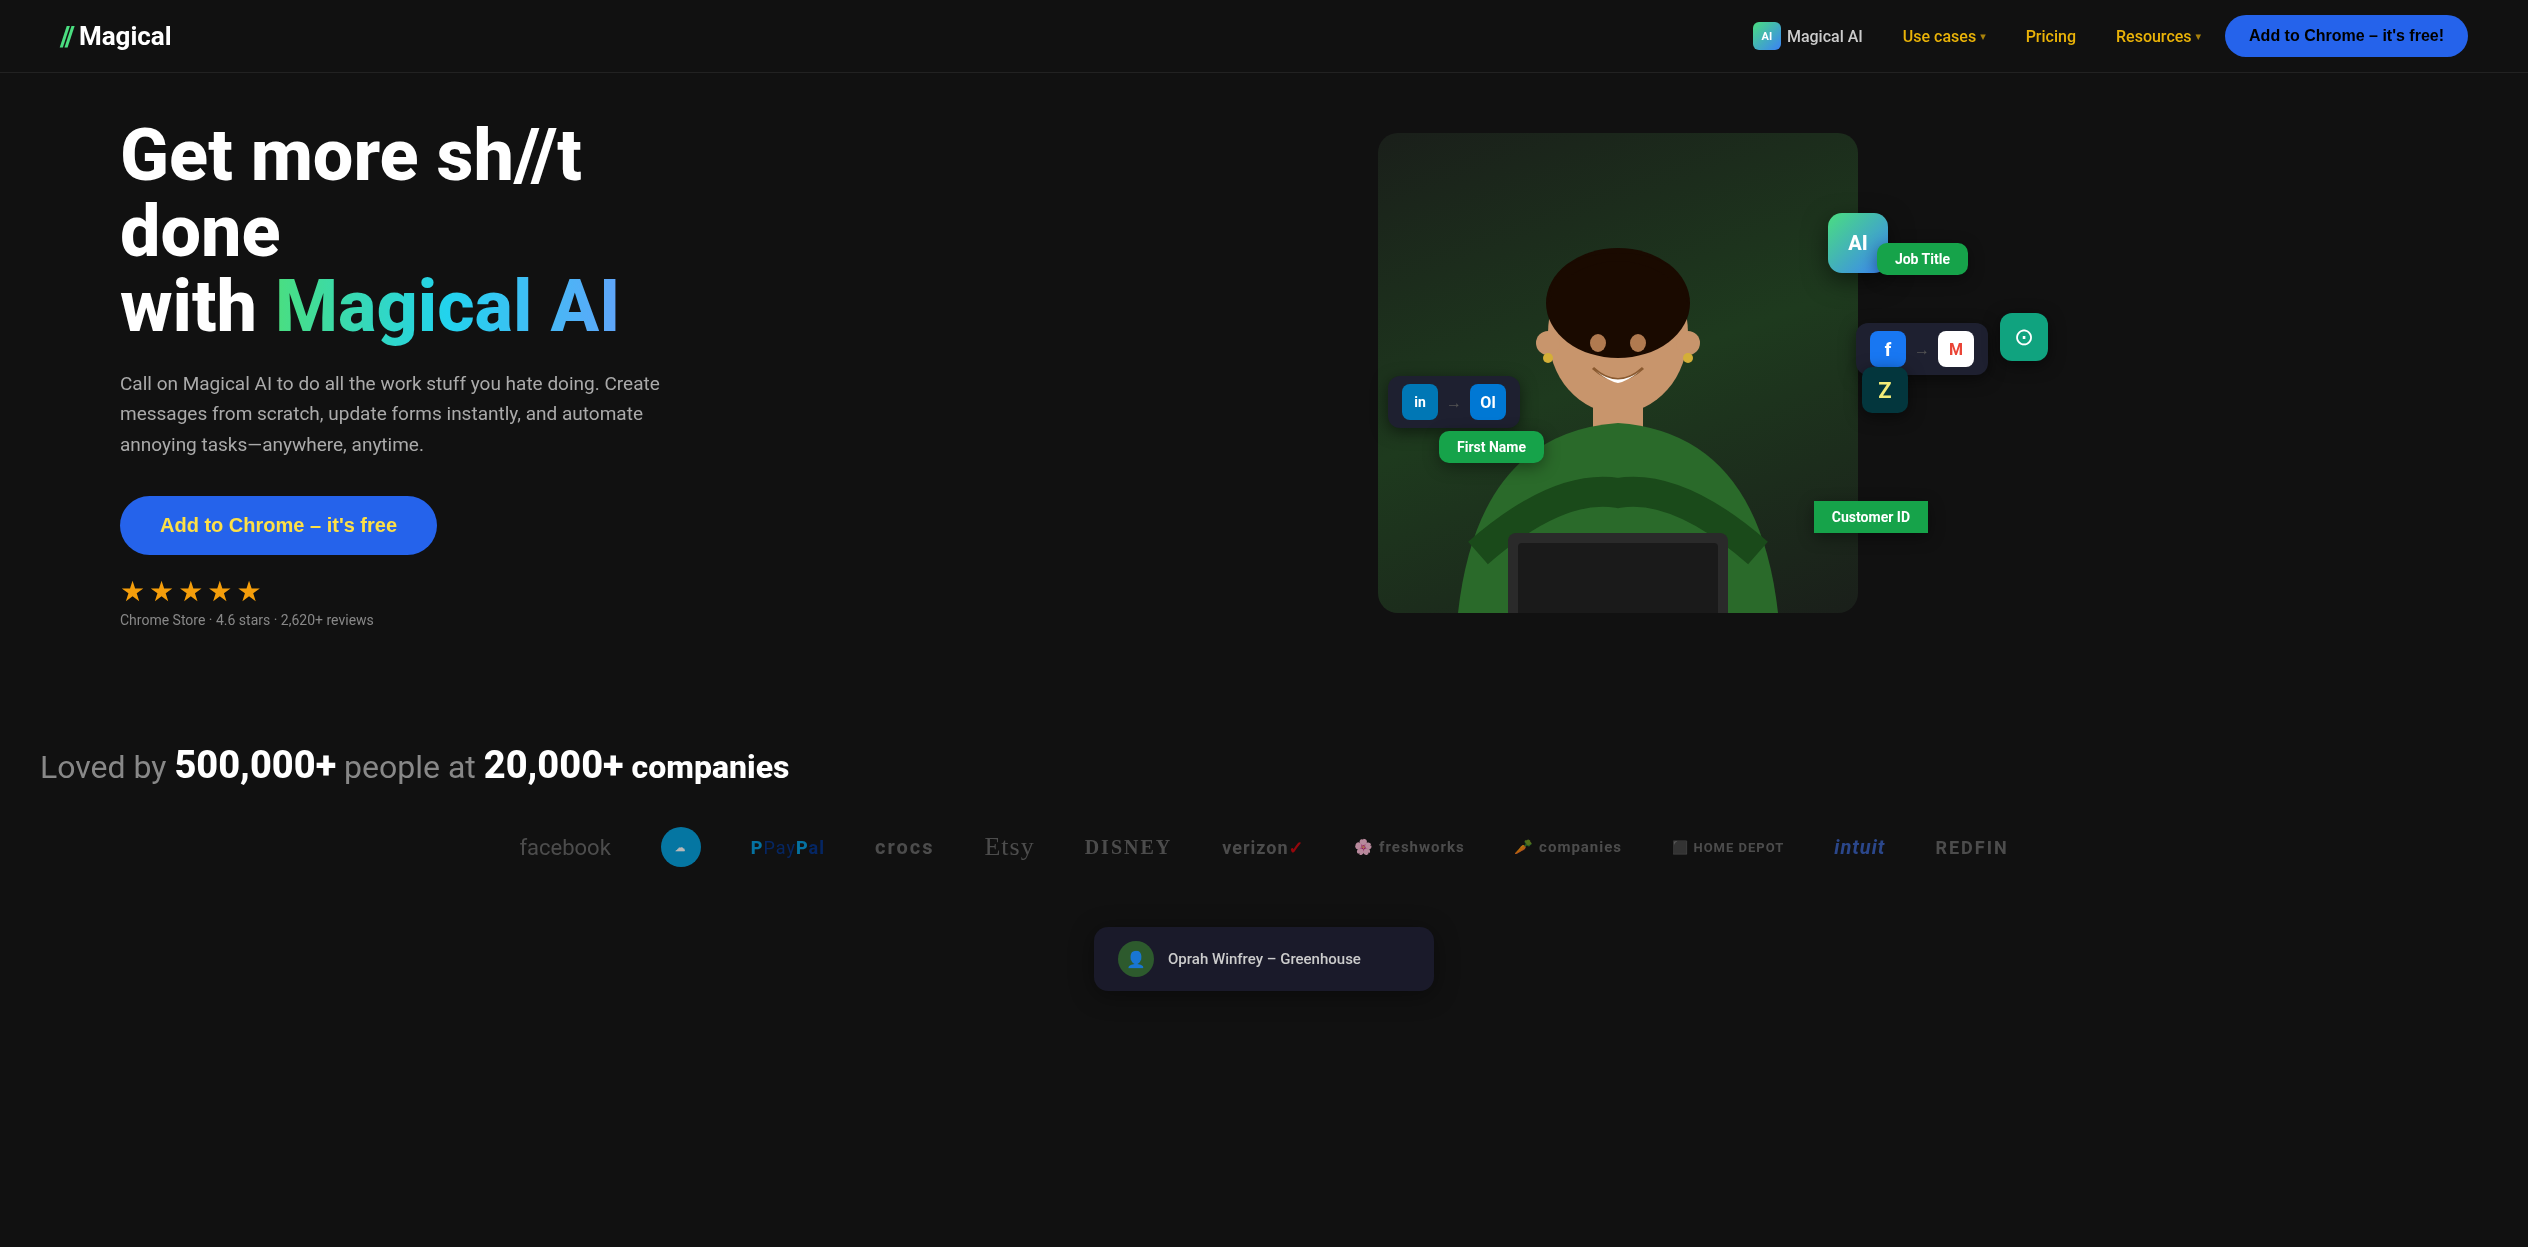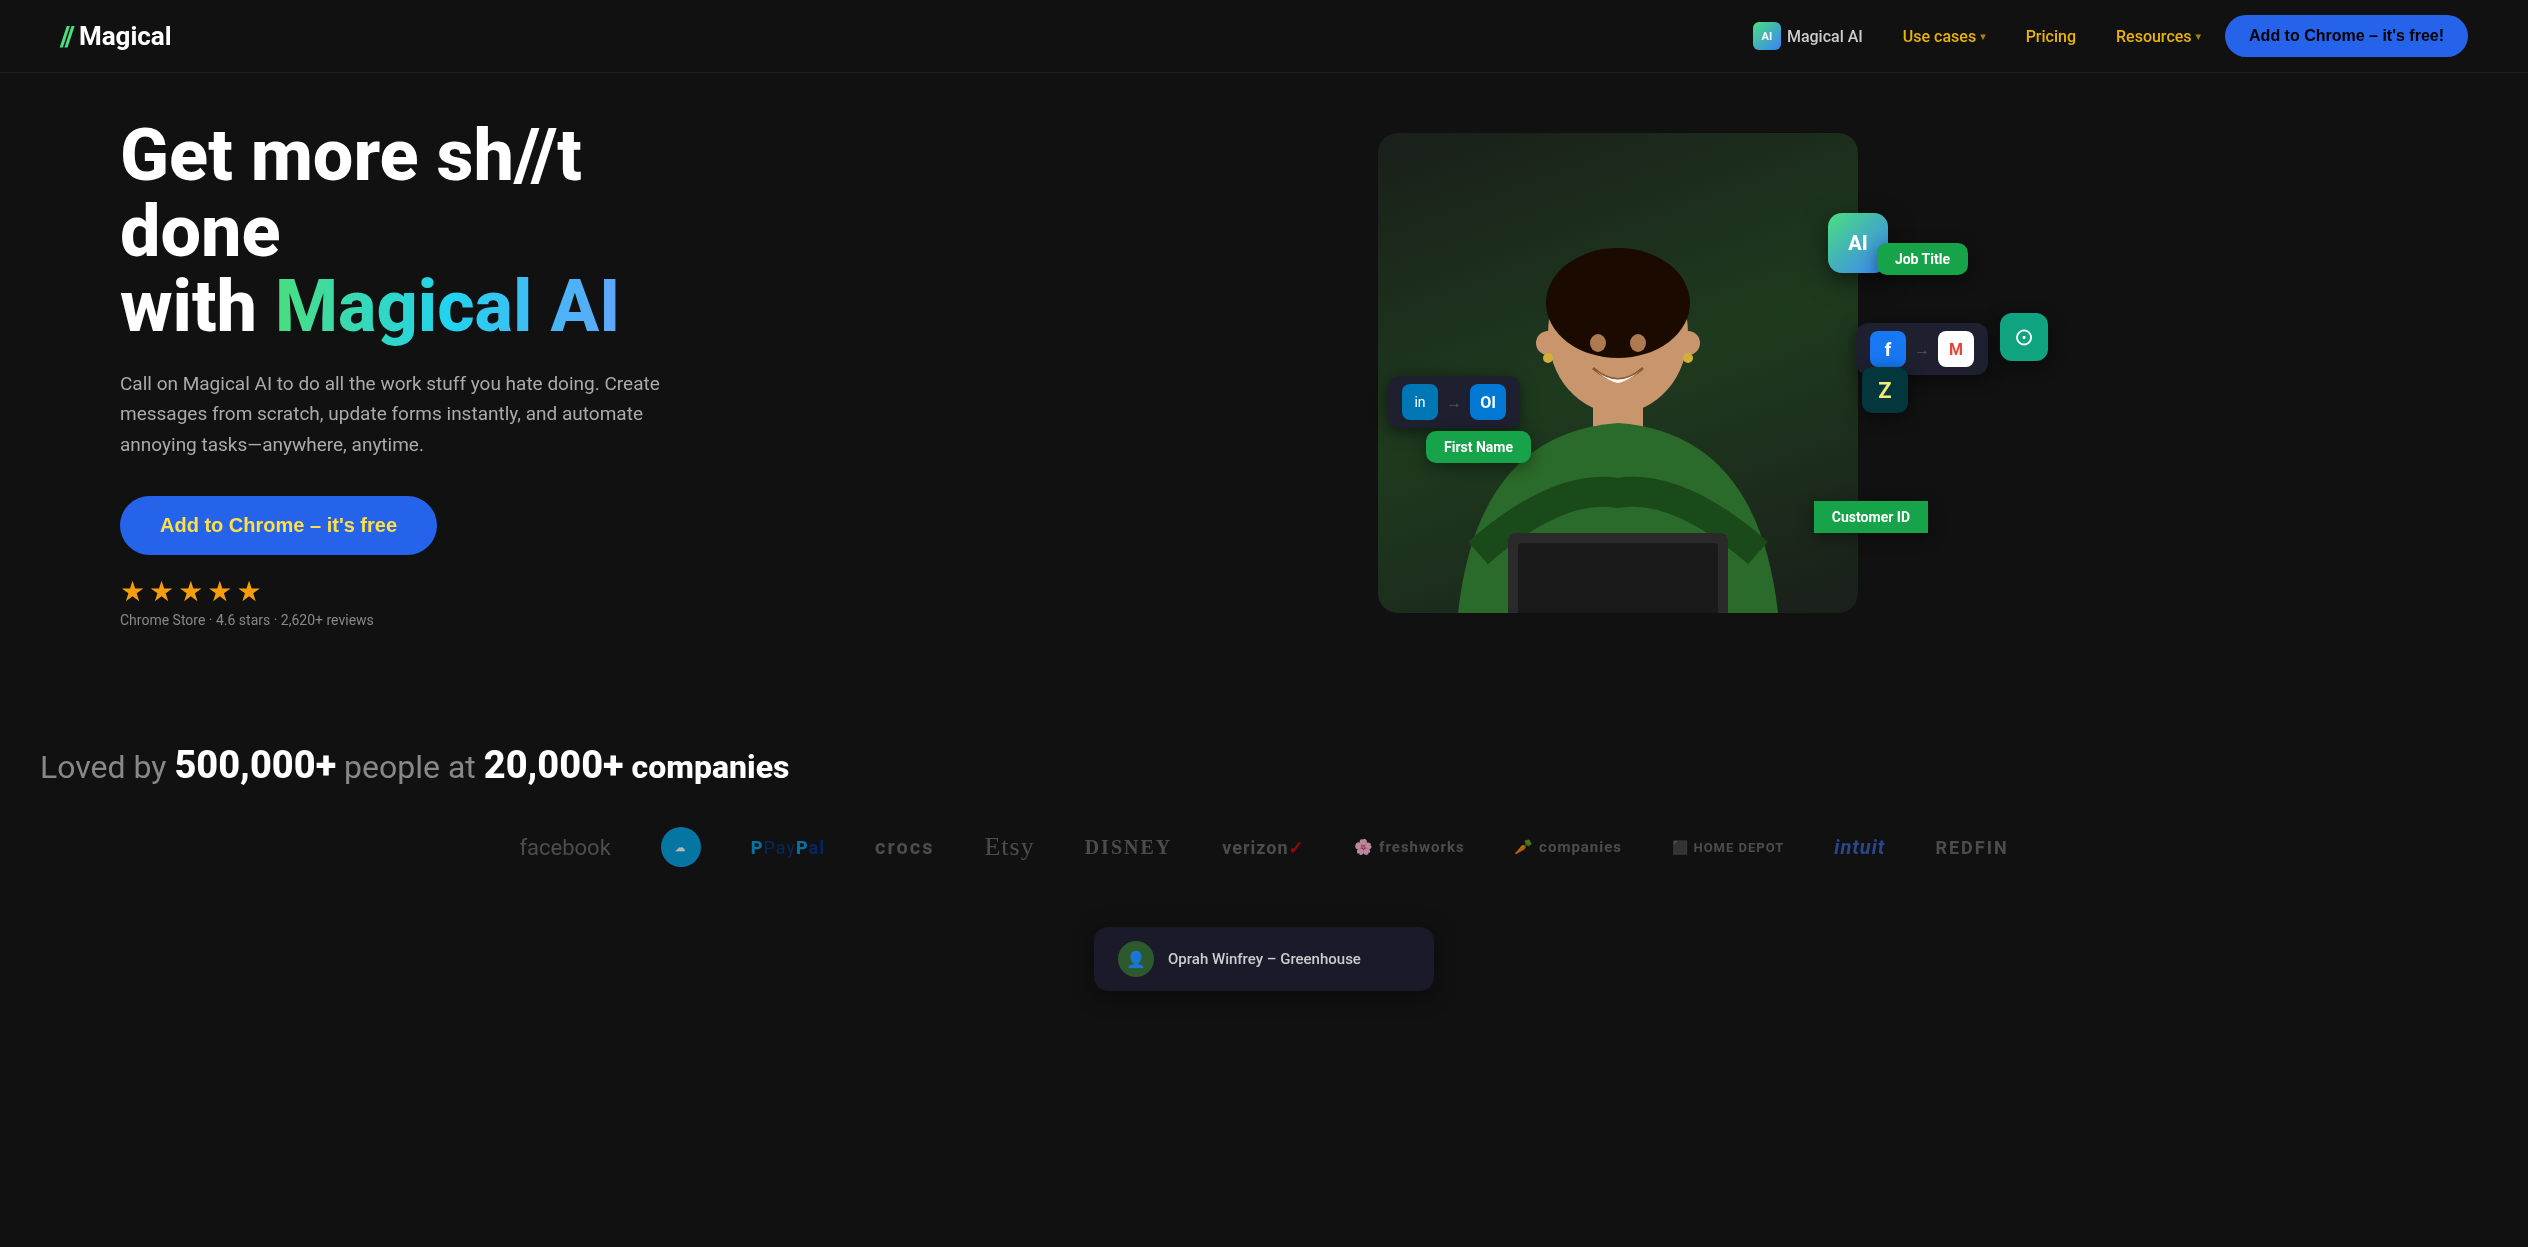--- a/index.html
+++ b/index.html
@@ -352,26 +352,26 @@
 
       <div style="position:absolute;top:190px;right:-130px;display:flex;align-items:center;gap:8px;background:#1e2030;padding:8px 14px;border-radius:12px;box-shadow:0 4px 16px rgba(0,0,0,0.5);">
         <div style="width:36px;height:36px;background:#1877f2;border-radius:8px;display:flex;align-items:center;justify-content:center;color:white;font-size:18px;font-weight:800;">f</div>
         <span style="color:#555;font-size:16px;">→</span>
         <div style="width:36px;height:36px;background:#ffffff;border-radius:8px;display:flex;align-items:center;justify-content:center;color:#ea4335;font-size:16px;font-weight:700;">M</div>
       </div>
 
       <div style="position:absolute;top:180px;right:-190px;width:48px;height:48px;background:#10a37f;border-radius:12px;display:flex;align-items:center;justify-content:center;font-size:24px;color:white;box-shadow:0 4px 16px rgba(0,0,0,0.5);">⊙</div>
 
       <div style="position:absolute;bottom:185px;left:10px;display:flex;align-items:center;gap:8px;background:#1e2030;padding:8px 14px;border-radius:12px;box-shadow:0 4px 16px rgba(0,0,0,0.5);">
-        <div style="width:36px;height:36px;background:#0077b5;border-radius:8px;display:flex;align-items:center;justify-content:center;color:white;font-size:14px;font-weight:400;">in</div>
+        <div style="width:36px;height:36px;background:#0077b5;border-radius:8px;display:flex;align-items:center;justify-content:center;color:white;font-size:14px;font-weight:700;">in</div>
         <span style="color:#555;font-size:16px;">→</span>
         <div style="width:36px;height:36px;background:#0078d4;border-radius:8px;display:flex;align-items:center;justify-content:center;color:white;font-size:16px;font-weight:700;">Ol</div>
       </div>
 
-      <div style="position:absolute;bottom:150px;left:48px;background:#16a34a;color:white;padding:8px 18px;border-radius:10px;font-size:14px;font-weight:700;box-shadow:0 4px 16px rgba(0,0,0,0.4);">First Name</div>
+      <div style="position:absolute;bottom:150px;left:61px;background:#16a34a;color:white;padding:8px 18px;border-radius:10px;font-size:14px;font-weight:700;box-shadow:0 4px 16px rgba(0,0,0,0.4);">First Name</div>
 
       <div style="position:absolute;bottom:200px;right:-50px;width:46px;height:46px;background:#03363d;border-radius:10px;display:flex;align-items:center;justify-content:center;color:#f3ec78;font-size:22px;font-weight:700;box-shadow:0 4px 16px rgba(0,0,0,0.5);">Z</div>
 
       <div style="position:absolute;bottom:80px;right:-70px;background:#16a34a;color:white;padding:8px 18px;border-radius:0;font-size:14px;font-weight:700;box-shadow:0 4px 16px rgba(0,0,0,0.4);">Customer ID</div>
     </div>
   </div>
 </section>
 
 <section class="loved-section">
   <h2 class="loved-title">

